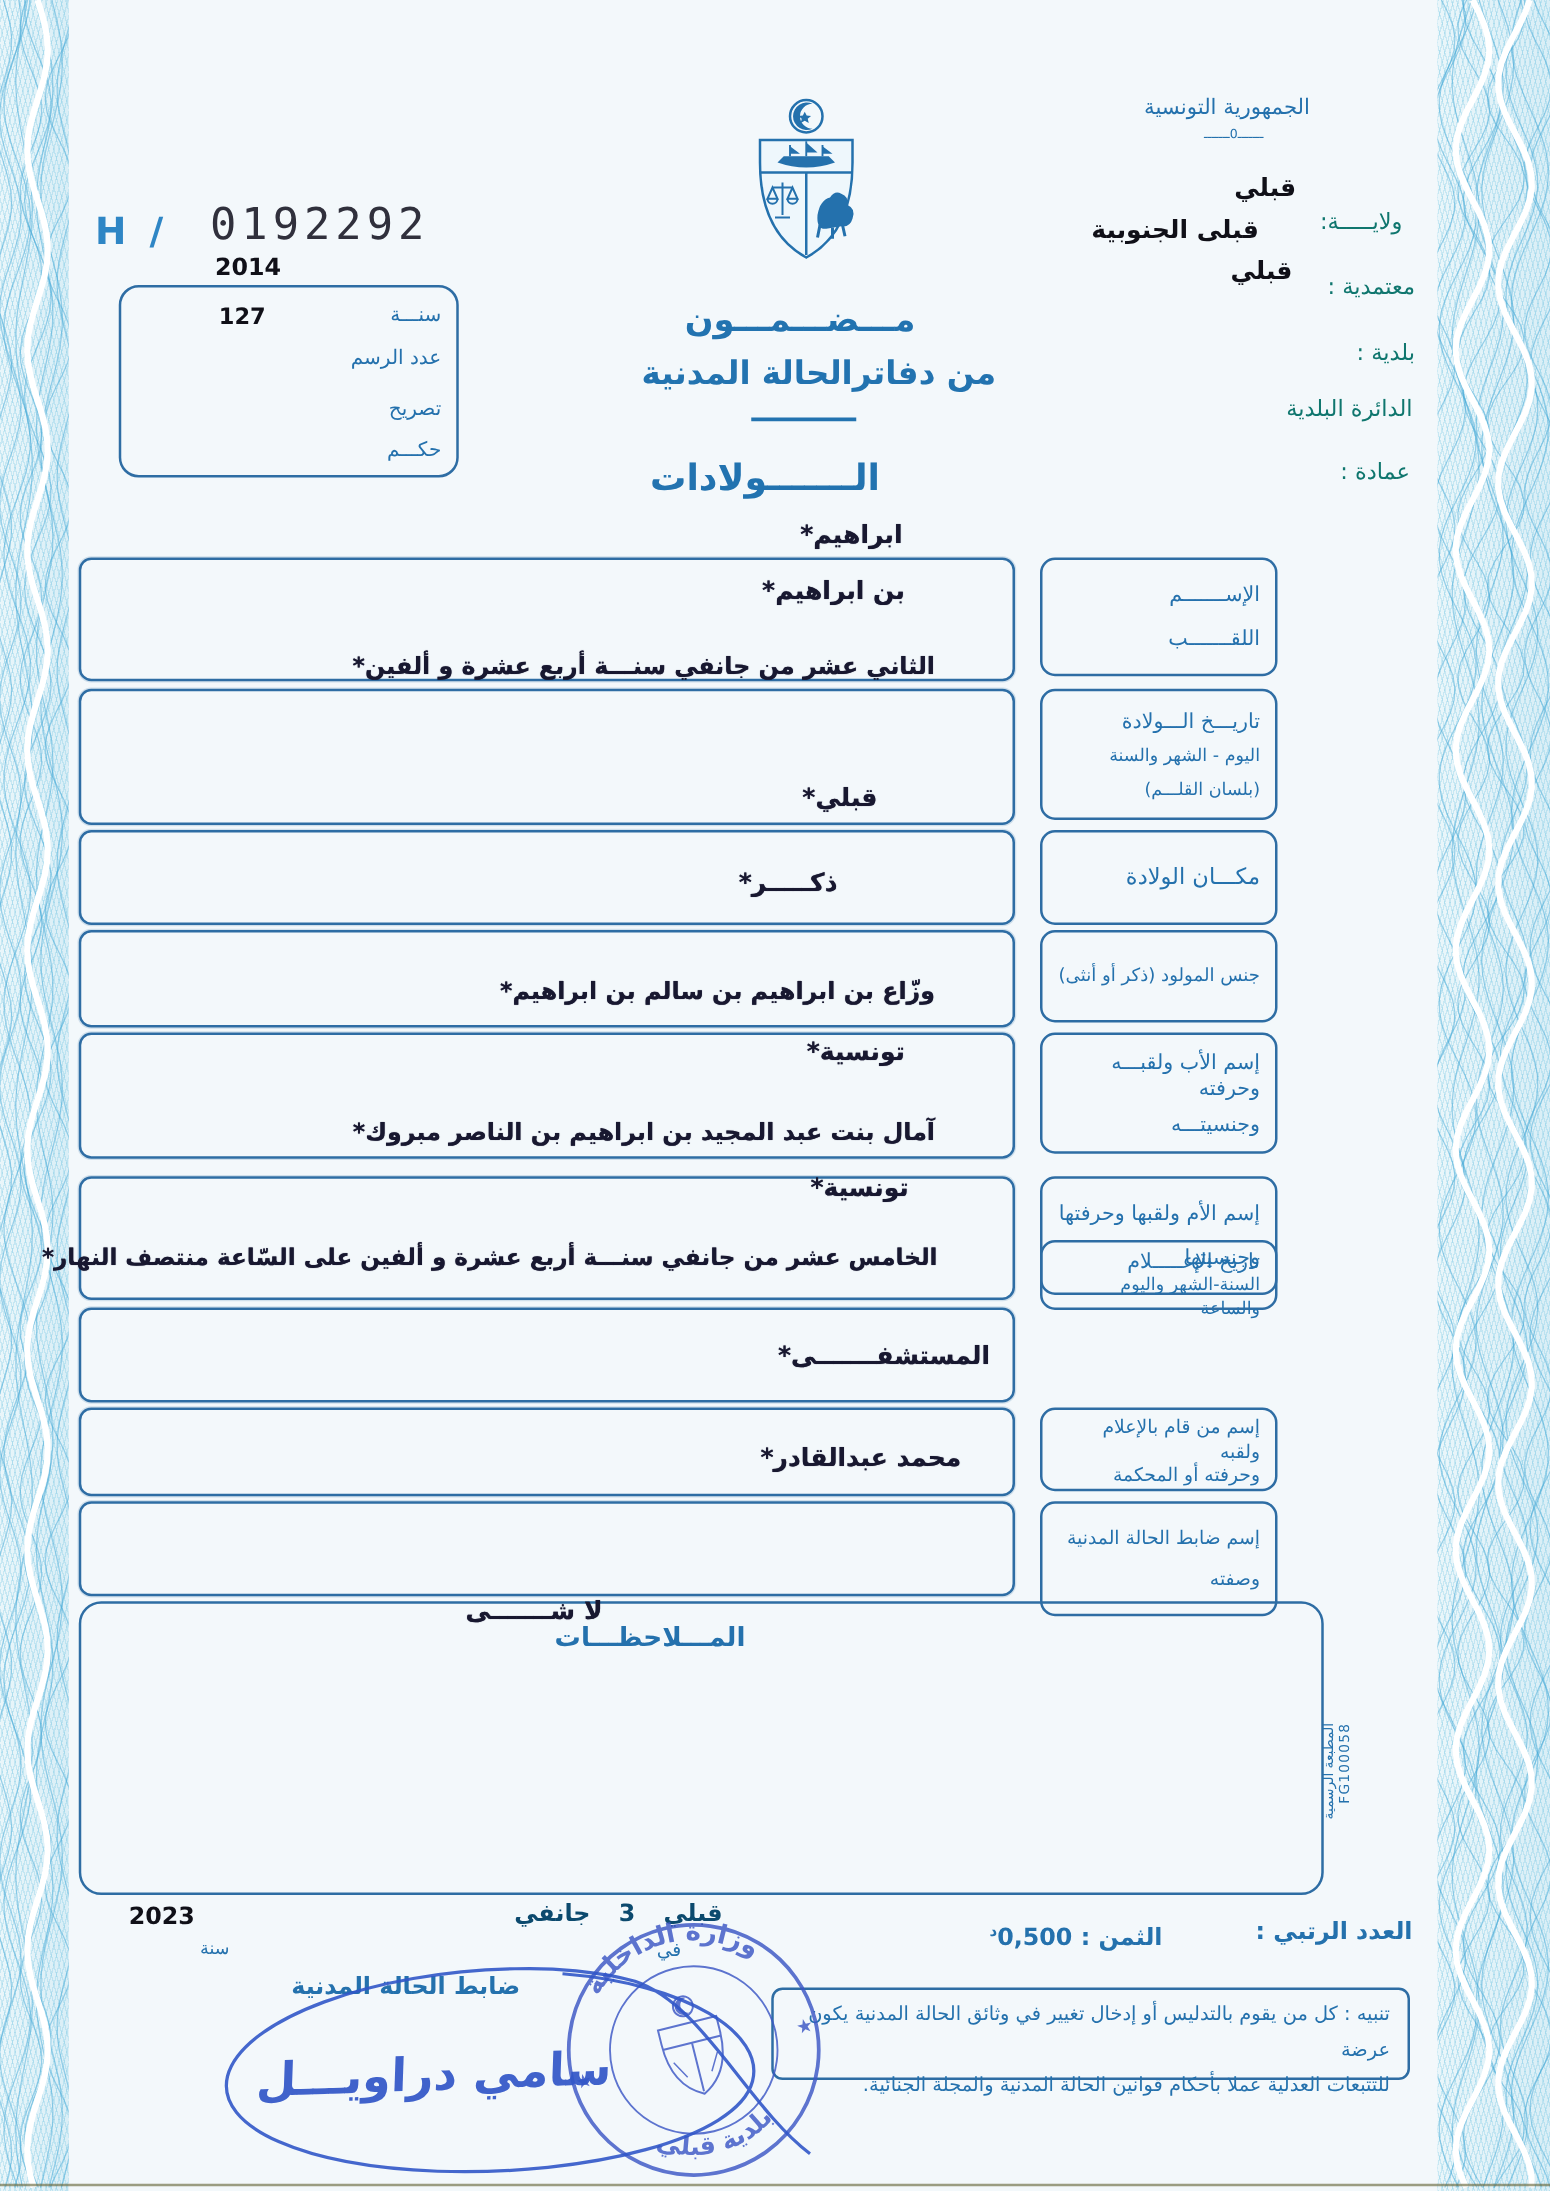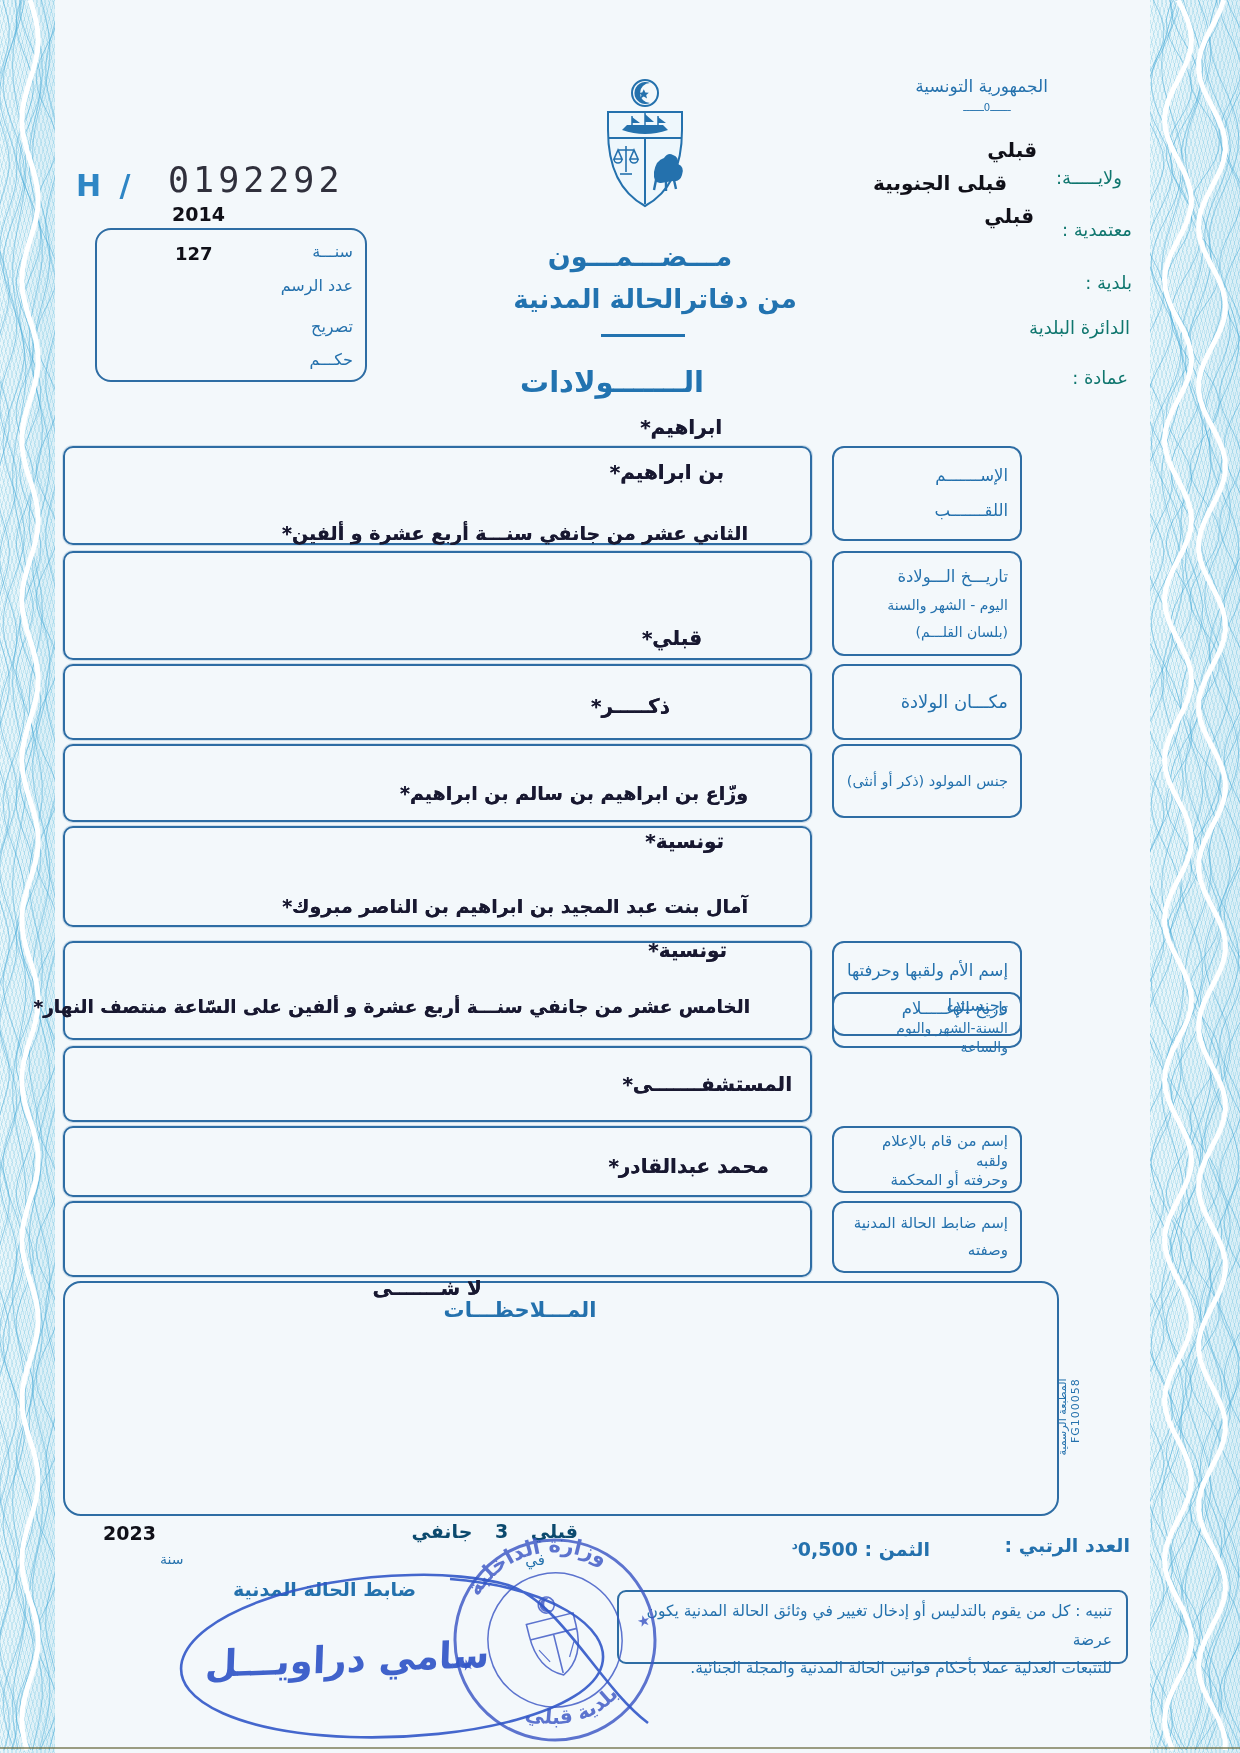--- a/index.html
+++ b/index.html
@@ -189,33 +189,37 @@
     <div class="lbl">تاريـــخ الـــولادة</div>
     <div class="lbl sm">اليوم - الشهر والسنة</div>
     <div class="lbl sm">(بلسان القلـــم)</div>
   </div>
   <div class="lblbox" style="top:664px;height:76px">
     <div class="lbl" style="font-size:18px">مكـــان الولادة</div>
   </div>
   <div class="lblbox" style="top:744px;height:74px">
     <div class="lbl" style="font-size:14.5px">جنس المولود (ذكر أو أنثى)</div>
   </div>
+  <div class="lblbox" style="top:826px;height:97px">
+    <div class="lbl">إسم الأب ولقبـــه وحرفته</div>
+    <div class="lbl">وجنسيتـــه</div>
+  </div>
   <div class="lblbox" style="top:941px;height:95px">
     <div class="lbl">إسم الأم ولقبها وحرفتها</div>
     <div class="lbl">وجنسيتها</div>
   </div>
   <div class="lblbox" style="top:992px;height:56px">
     <div class="lbl">تاريخ الإعـــــلام</div>
     <div class="lbl sm">السنة-الشهر واليوم والساعة</div>
   </div>
   <div class="lblbox" style="top:1126px;height:67px">
     <div class="lbl" style="font-size:15px">إسم من قام بالإعلام ولقبه</div>
     <div class="lbl" style="font-size:15px">وحرفته أو المحكمة</div>
   </div>
-  <div class="lblbox" style="top:1201px;height:72px">
+  <div class="lblbox" style="top:1201px;height:92px">
     <div class="lbl" style="font-size:15px">إسم ضابط الحالة المدنية</div>
     <div class="lbl" style="font-size:15px">وصفته</div>
   </div>
 
   <div class="val" style="right:518px;top:415px">ابراهيم*</div>
   <div class="val" style="right:516px;top:460px">بن ابراهيم*</div>
   <div class="val" style="right:492px;top:522px;font-size:19px">الثاني عشر من جانفي سنـــة أربع عشرة و ألفين*</div>
   <div class="val" style="right:538px;top:626px">قبلي*</div>
   <div class="val" style="right:570px;top:694px">ذكـــــر*</div>
   <div class="val" style="right:492px;top:782px;font-size:19px">وزّاع بن ابراهيم بن سالم بن ابراهيم*</div>

